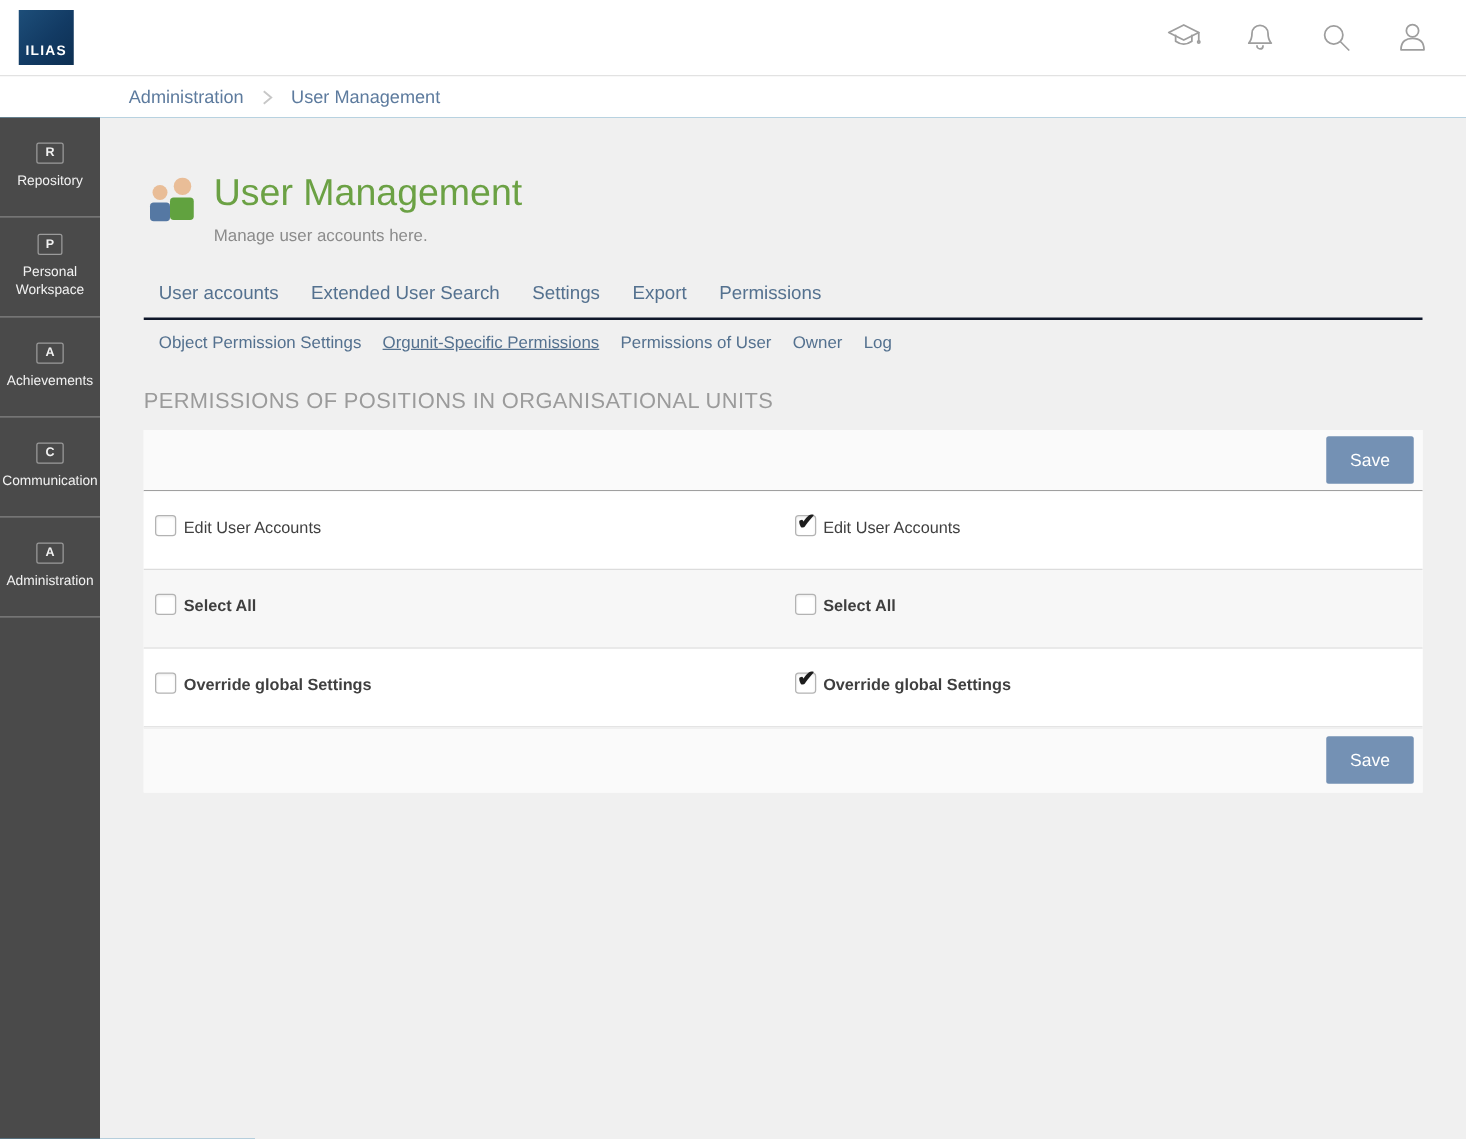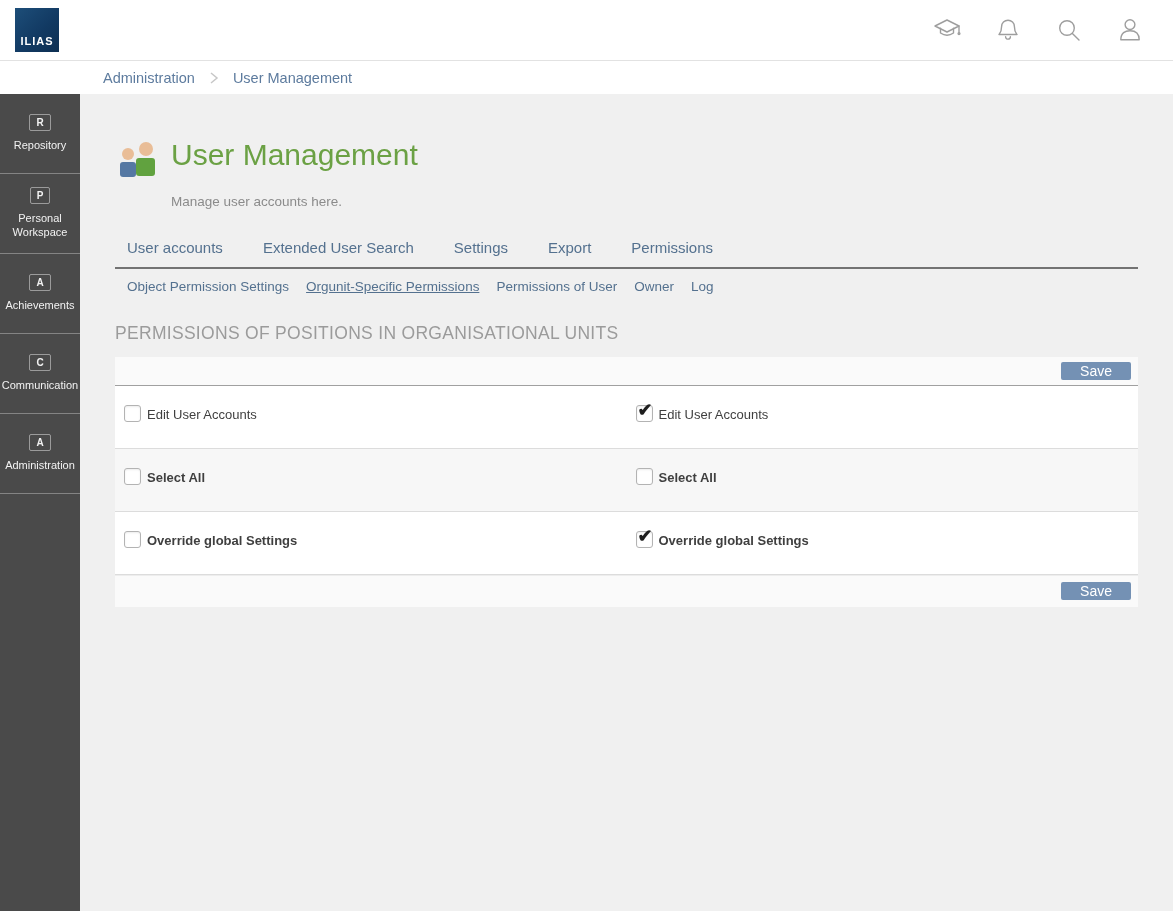--- a/index.html
+++ b/index.html
@@ -47,45 +47,45 @@
     font-size:10px; font-weight:bold; padding:2px 6px; margin-bottom:8px;
   }
   .side-label { color:#f2f2f2; font-size:11px; text-align:center; line-height:1.25; }
 
   .content { flex:1; background:#f0f0f0; padding:44px 35px 0 35px; overflow:hidden; }
 
   
   .page-header { display:flex; align-items:flex-start; }
   .page-header-icon { width:48px; height:42px; margin-right:8px; margin-top:4px; flex:0 0 auto; }
   .page-title { font-size:30px; font-weight:400; color:#6ba144; line-height:1.1; }
-  .page-subtitle { font-size:13.5px; color:#8b8b8b; margin-top:23px; }
+  .page-subtitle { font-size:13.5px; color:#8b8b8b; margin-top:10px; }
 
   
   .tabs {
-    display:flex; gap:40px; margin-top:30px; padding:0 0 11px 12px;
-    border-bottom:2px solid #737373;
+    display:flex; gap:26px; margin-top:30px; padding:0 0 11px 12px;
+    border-bottom:2px solid #0f172a;
   }
   .tab { color:#54718f; font-size:15px; cursor:pointer; white-space:nowrap; }
   .subtabs { display:flex; gap:17px; margin-top:10px; padding-left:12px; }
   .subtab { color:#54718f; font-size:13.5px; cursor:pointer; white-space:nowrap; }
   .subtab.active { text-decoration:underline;text-align:center; }
 
   
   .section-heading {
     margin-top:29px; font-size:17.5px; color:#9b9b9b; font-weight:400;
     letter-spacing:0.3px;
   }
 
   
   .perm-table { margin-top:13px; width:100%; background:#fff; }
   .cmd-row { background:#fafafa; padding:5px 7px; text-align:right; }
   .cmd-row.bottom { padding:6px 7px 7px; border-top:1px solid #ededed; }
   .save-btn {
     background:#7491b4; color:#fff; border:none; border-radius:2px;
-    font-family:inherit; font-size:14px; padding:1px 19px; cursor:pointer;
+    font-family:inherit; font-size:14px; padding:11px 19px; cursor:pointer;
   }
   .head-row { display:flex; background:#fbfbfb; border-bottom:1px solid #a0a0a0; }
   .head-cell { width:50%; padding:11px 9px; font-size:15px; color:#4a4a4a; }
   .t-row { display:flex; border-bottom:1px solid #dcdcdc;justify-content:flex-end; }
   .t-row:nth-child(odd) { background:#ffffff; }
   .t-row.alt { background:#f7f7f7; }
   .t-row:last-of-type { border-bottom:none; }
   .t-cell { width:50%; padding:19px 9px 26px; display:flex; align-items:flex-start; }
   .cb {
     appearance:none; -webkit-appearance:none; width:17px; height:17px;

